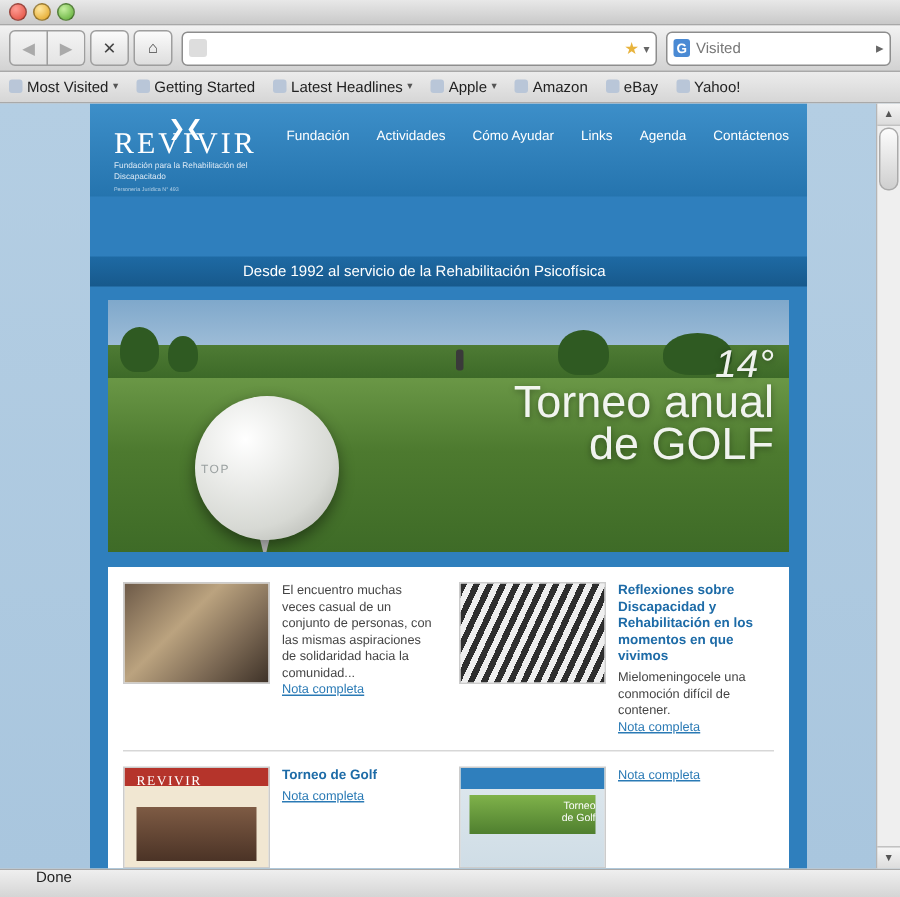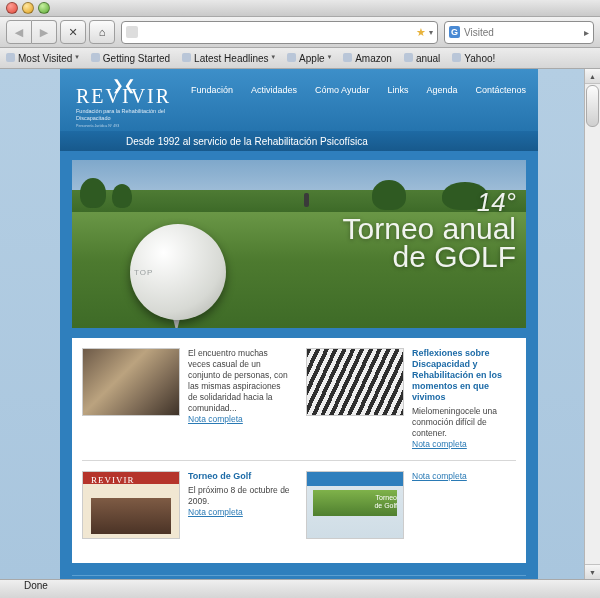--- a/index.html
+++ b/index.html
@@ -190,21 +190,22 @@
     font-size: 9px;
     color: #fff;
   }
   .slogan-bar {
     height: 20px;
     background: linear-gradient(#1e6aa4, #17598c);
     color: #ffffff;
     font-size: 10px;
     display: flex;
     align-items: center;
-    padding-left: 66px;
+    padding-left: 102px;
+    margin-top: 40px;
   }
   .hero {
     margin: 9px 12px 0 12px;
     height: 168px;
     position: relative;
     overflow: hidden;
     background: linear-gradient(#7fa8cb 0%, #9dbcd7 18%, #6f9c4a 26%, #4d7a2f 60%, #3e6b27 100%);
   }
   .hero .sky-hill {
     position: absolute; top: 30px; left: 0; width: 100%; height: 22px;
@@ -373,21 +374,21 @@
       <span class="dot"></span>
       <span>Apple</span>
       <span class="arrow">▾</span>
     </div>
     <div class="bm">
       <span class="dot"></span>
       <span>Amazon</span>
     </div>
     <div class="bm">
       <span class="dot"></span>
-      <span>anual</span>
+      <span>eBay</span>
     </div>
     <div class="bm">
       <span class="dot"></span>
       <span>Yahoo!</span>
     </div>
   </div>
 
   <div class="viewport">
     <div class="page">
 
@@ -452,21 +453,20 @@
 
           <div class="hr"></div>
 
           <div class="news-row">
             <div class="news-item">
               <div class="thumb torneo">
                 <span class="thumb-title-red">REVIVIR</span>
               </div>
               <div class="news-text">
                 <h3>Torneo de Golf</h3>
-                <p>El próximo 8 de octubre de 2009.</p>
                 <span class="news-link">Nota completa</span>
               </div>
             </div>
             <div class="news-item">
               <div class="thumb web">
                 <div class="wtop"></div>
                 <div class="wmid"></div>
                 <div class="wtxt">Torneo<br>de Golf</div>
               </div>
               <div class="news-text">

